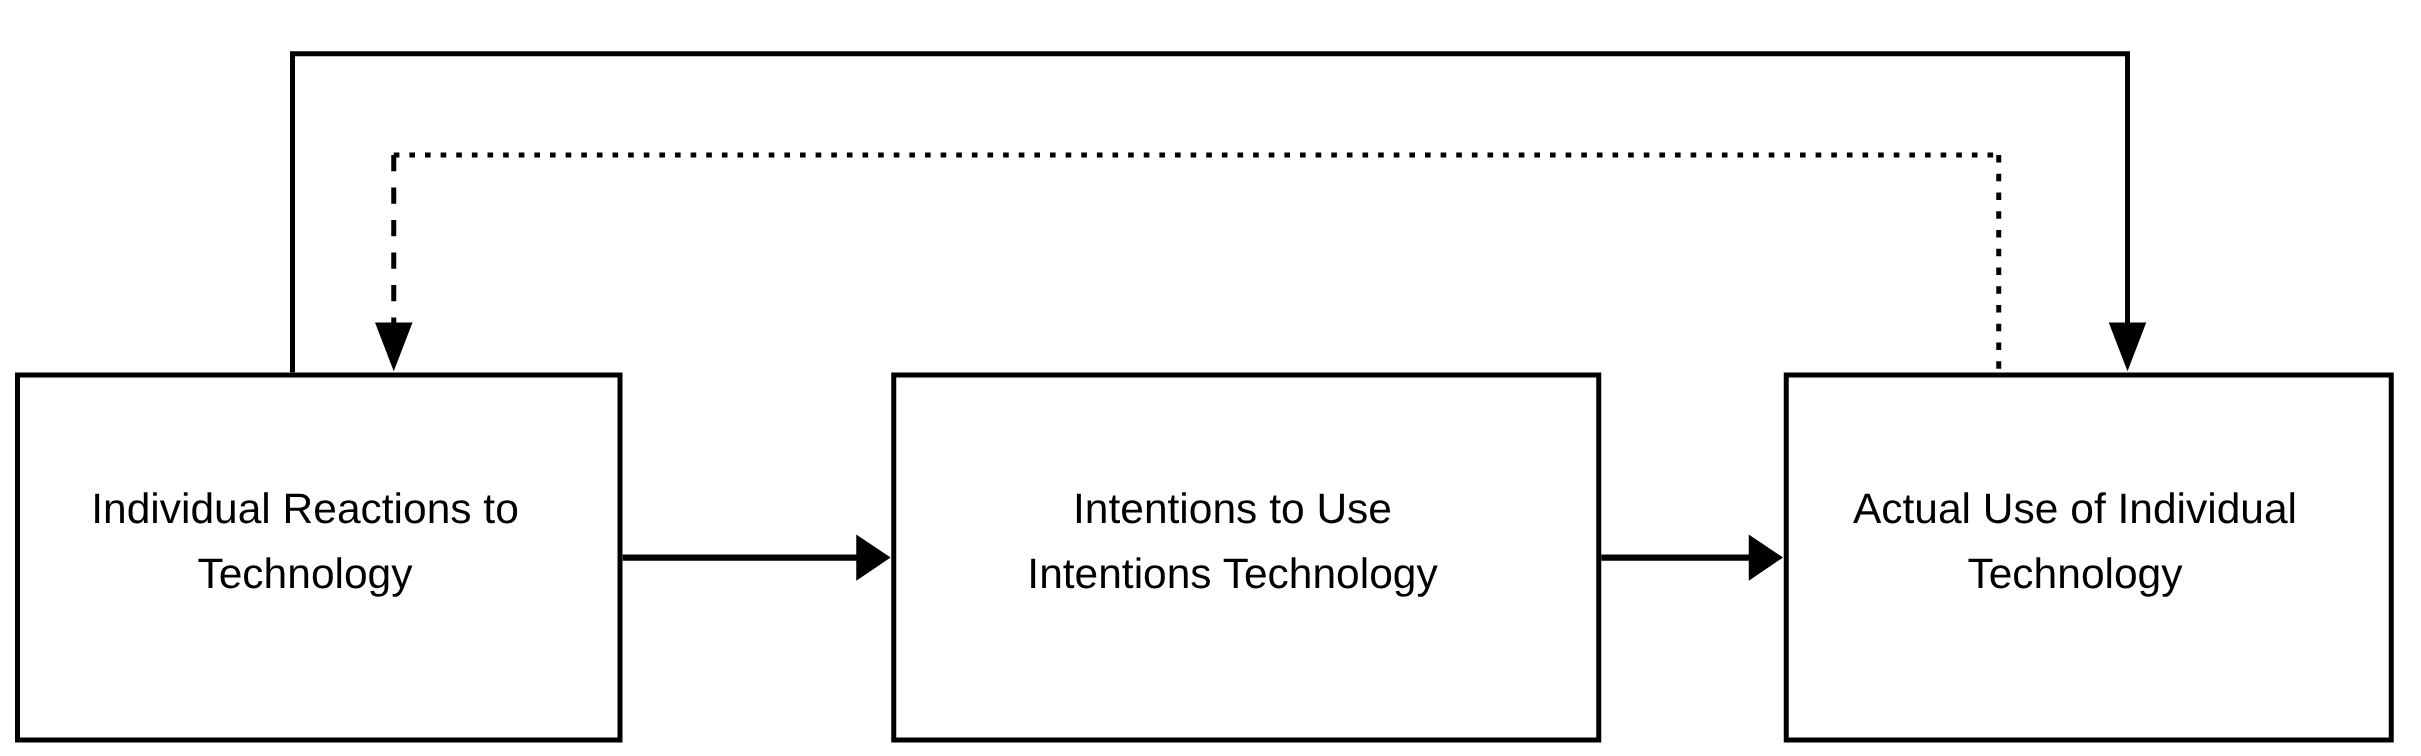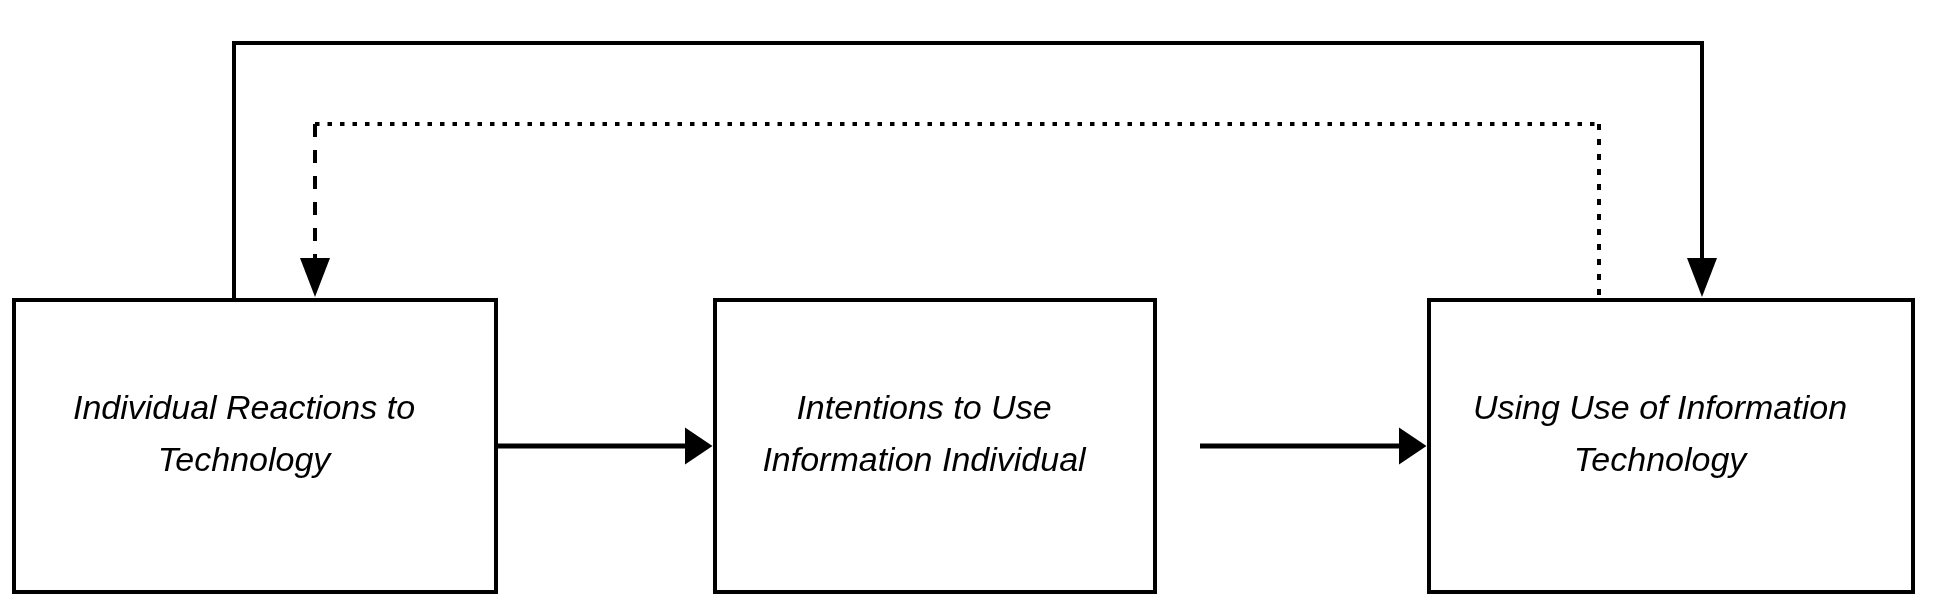--- a/index.html
+++ b/index.html
@@ -7,21 +7,20 @@
     padding: 0;
     background: #ffffff;
   }
   .canvas {
     position: relative;
     width: 1937px;
     height: 605px;
     background: #ffffff;
     overflow: hidden;
     font-family: "Liberation Sans", "DejaVu Sans", sans-serif;
-    font-style: italic;
   }
   .overlay {
     position: absolute;
     left: 0;
     top: 0;
     width: 1937px;
     height: 605px;
   }
   .node {
     position: absolute;
@@ -35,21 +34,21 @@
     padding-right: 30px;
     padding-left: 8px;
   }
   .node .tline {
     font-size: 34px;
     line-height: 52px;
     color: #000000;
     white-space: nowrap;
   }
   #node-individual-reactions { left: 12px;   width: 486px; }
-  #node-intentions           { left: 713px;  width: 444px; text-align: center; }
+  #node-intentions           { left: 713px;  width: 568px; text-align: center; }
   #node-actual-use           { left: 1427px; width: 488px; }
 </style>
 </head>
 <body>
 
 <div class="canvas">
 
   <svg class="overlay" viewBox="0 0 1937 605" xmlns="http://www.w3.org/2000/svg">
 
     <path d="M 234 300 L 234 43 L 1702 43 L 1702 260" fill="none" stroke="#000000" stroke-width="4"></path>
@@ -67,21 +66,21 @@
     <polygon points="1399,427.5 1399,464.5 1426.5,446" fill="#000000" stroke="none"></polygon>
   </svg>
 
   <div class="node" id="node-individual-reactions">
     <div class="tline">Individual Reactions to</div>
     <div class="tline">Technology</div>
   </div>
 
   <div class="node" id="node-intentions">
     <div class="tline">Intentions to Use</div>
-    <div class="tline">Information Individual</div>
+    <div class="tline">Intentions Technology</div>
   </div>
 
   <div class="node" id="node-actual-use">
-    <div class="tline">Using Use of Information</div>
+    <div class="tline">Actual Use of Individual</div>
     <div class="tline">Technology</div>
   </div>
 
 </div>
 
 </body></html>

